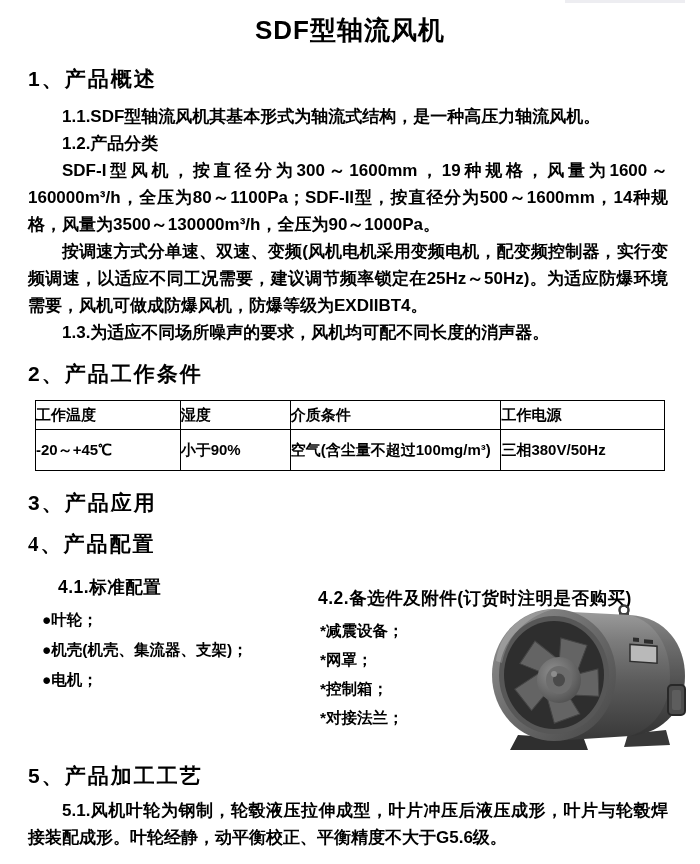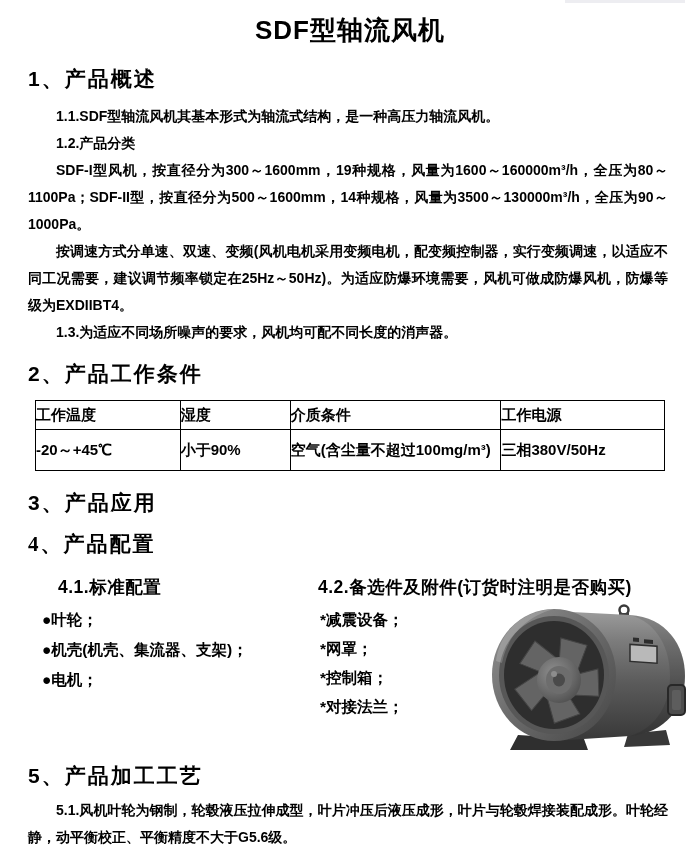--- a/index.html
+++ b/index.html
@@ -30,21 +30,21 @@
     padding: 0 32px 0 28px;
   }
   h2.sec-head {
     font-size: 21px;
     font-weight: bold;
     letter-spacing: 2px;
     line-height: 26px;
   }
   .sec1 h2 { margin-top: 18px; }
   .para {
-    font-size: 14px;
+    font-size: 17px;
     font-weight: bold;
     line-height: 27px;
     text-align: justify;
     text-indent: 2em;
   }
   .sec1 .para:first-of-type { margin-top: 11px; }
   .sec2 h2 { margin-top: 15px; }
   .cond-table {
     margin: 13px 0 0 7px;
     width: 630px;
@@ -72,21 +72,21 @@
     margin-top: 18px;
     height: 140px;
   }
   .col-left {
     position: absolute;
     left: 0; top: 0;
     width: 290px;
   }
   .col-right {
     position: absolute;
-    left: 290px; top: 0;
+    left: 290px; top: 11px;
     right: 0;
   }
   h3.sub-head {
     font-size: 17.5px;
     font-weight: bold;
     letter-spacing: 0.5px;
     line-height: 24px;
   }
   .col-left h3 { margin-left: 30px; }
   .plain-list { list-style: none; }

